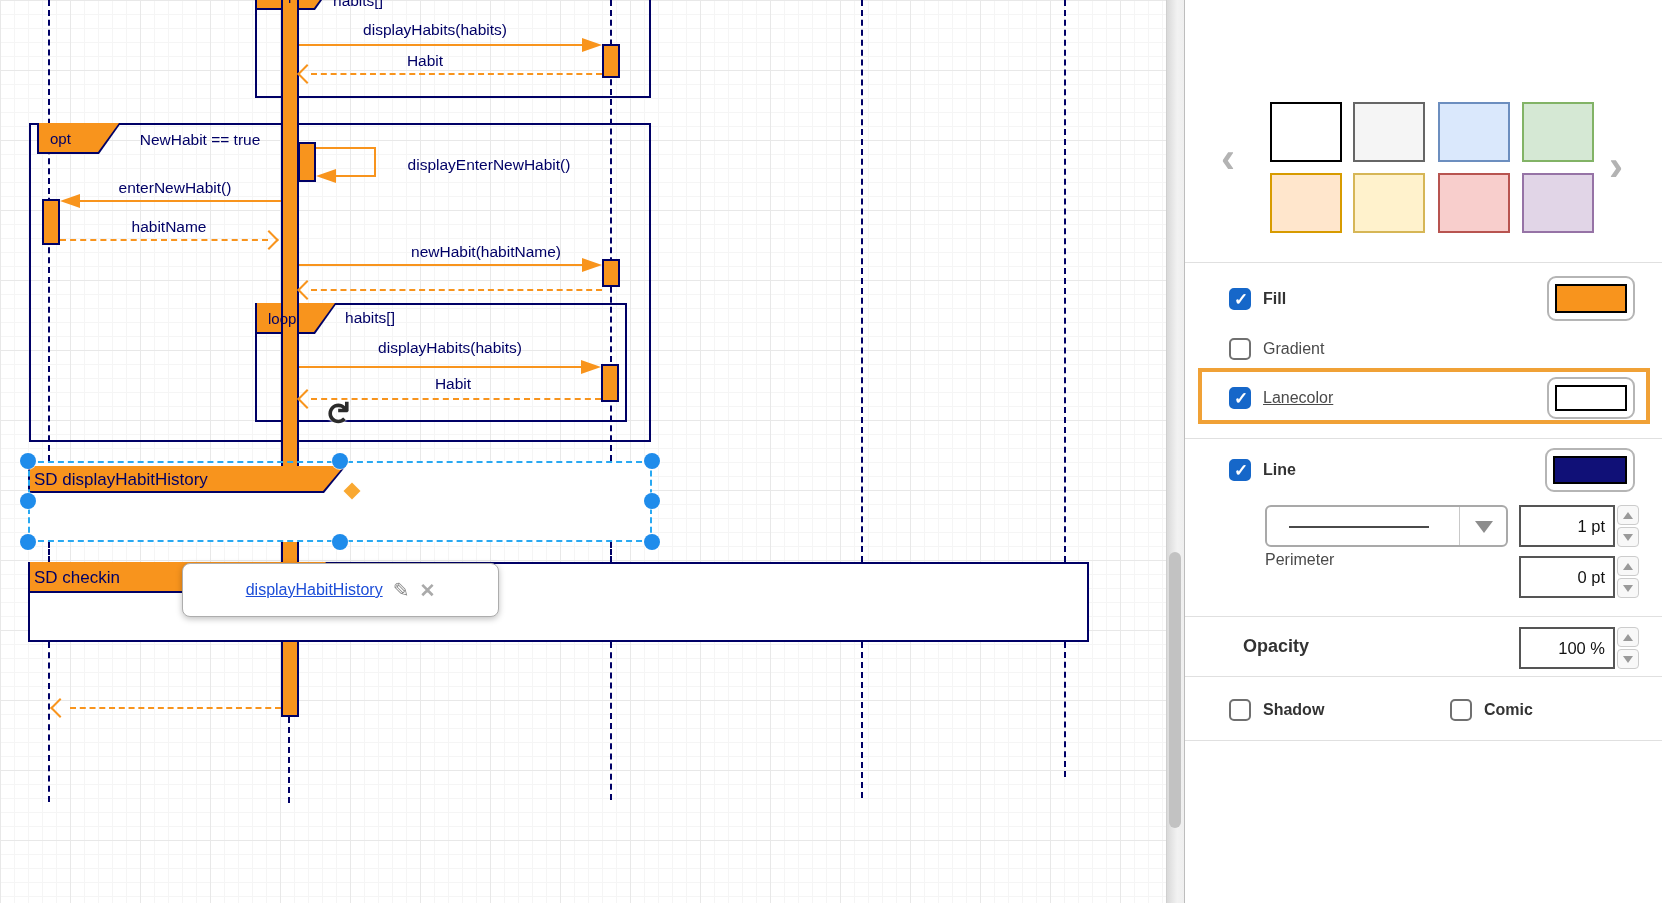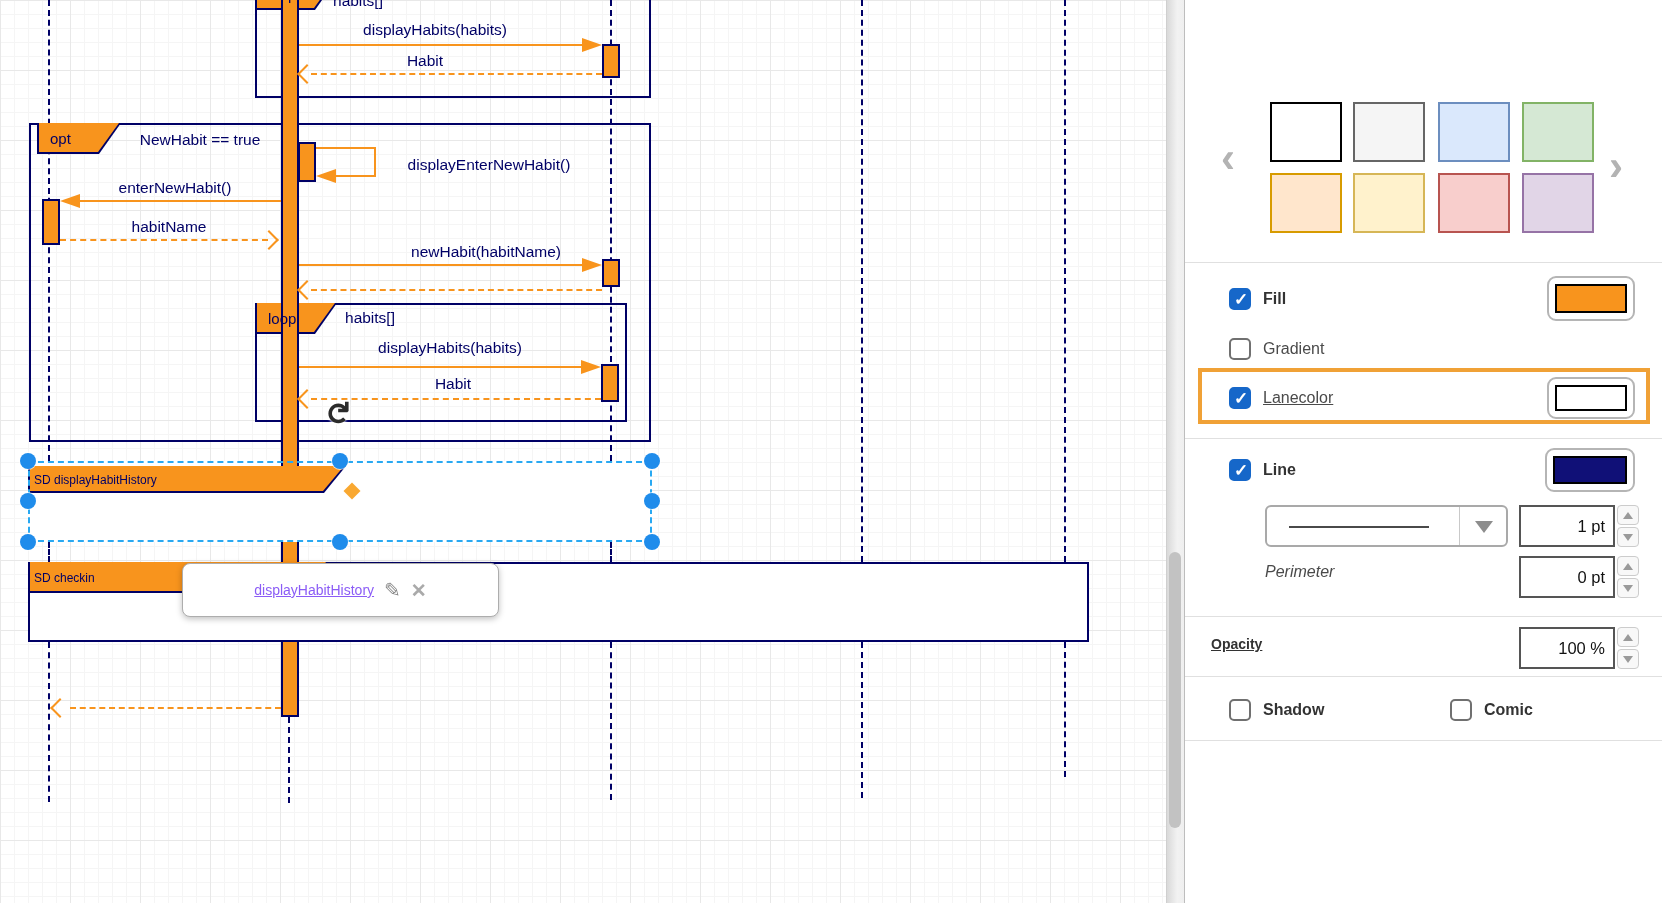--- a/index.html
+++ b/index.html
@@ -41,29 +41,29 @@
   .vseg { position:absolute; width:0; border-left:2px solid #f8941d; }
 
   .sel-bg { position:absolute; left:28px; top:461px; width:624px; height:81px; background:#fff; }
   .sel-outline { position:absolute; left:28px; top:461px; width:624px; height:81px;
     border:2px dashed #29a9f2; }
   .handle { position:absolute; width:16px; height:16px; border-radius:50%; background:#1f8ceb;
     box-shadow:0 0 0 1px rgba(255,255,255,.7); }
   .diamond { position:absolute; width:12px; height:12px; background:#f9a831; transform:rotate(45deg); }
 
   .sd-pent { position:absolute; }
-  .sd-pent .hd-label { font-size:12px; left:6px; }
+  .sd-pent .hd-label { font-size:17px; left:6px; }
 
   .checkin-frame { position:absolute; left:28px; top:562px; width:1061px; height:80px;
     border:2px solid #000066; background:#fff; }
 
   .tooltip { position:absolute; left:182px; top:563px; width:317px; height:54px; background:#fff;
     border:1px solid #adadad; border-radius:8px; box-shadow:0 2px 6px rgba(0,0,0,.25);
     display:flex; align-items:center; justify-content:center; gap:10px; z-index:6; }
-  .tooltip a { color:#8b5cf6; font-size:14px; text-decoration:underline; }
+  .tooltip a { color:#1d4ed8; font-size:16px; text-decoration:underline; }
   .tip-pencil { color:#8a8a8a; font-size:20px; transform:rotate(0deg); }
   .tip-x { color:#aaaaaa; font-size:19px; font-weight:bold; }
 
   .rotate-cursor { position:absolute; left:320px; top:400px; width:36px; height:36px;
     font-size:31px; font-weight:bold; color:#2b2b2b; text-shadow:0 0 3px #fff,0 0 3px #fff;
     transform:rotate(90deg); z-index:7; }
 
   
   .vscroll-track { position:absolute; left:1166px; top:0; width:18px; height:903px;
     background:linear-gradient(to right,#d9d9d9,#f2f2f2 60%,#efefef); border-left:1px solid #cfcfcf; }
@@ -292,30 +292,30 @@
     <div class="dd-line"></div>
     <div class="dd-sep"></div>
     <div class="dd-arrow"></div>
   </div>
   <input class="num-input" readonly="" style="left: 334px; top: 505px; width: 96px; height: 42px;" value="1 pt">
   <div class="stepper" style="left:432px;top:505px;height:42px;">
     <div class="step-btn step-up"></div>
     <div class="step-btn step-down"></div>
   </div>
 
-  <div class="row-label" style="left:80px;top:563px;font-style:italic;">Perimeter</div>
+  <div class="row-label" style="left:80px;top:551px;">Perimeter</div>
   <input class="num-input" readonly="" style="left: 334px; top: 556px; width: 96px; height: 42px;" value="0 pt">
   <div class="stepper" style="left:432px;top:556px;height:42px;">
     <div class="step-btn step-up"></div>
     <div class="step-btn step-down"></div>
   </div>
 
   <div class="divider" style="top:616px;"></div>
 
-  <div class="row-label bold" style="left:26px;top:636px;font-size:14px;text-decoration:underline;">Opacity</div>
+  <div class="row-label bold" style="left:58px;top:636px;font-size:18px;">Opacity</div>
   <input class="num-input" readonly="" style="left: 334px; top: 627px; width: 96px; height: 42px;" value="100 %">
   <div class="stepper" style="left:432px;top:627px;height:42px;">
     <div class="step-btn step-up"></div>
     <div class="step-btn step-down"></div>
   </div>
 
   <div class="divider" style="top:676px;"></div>
 
   <div class="cb" style="left:44px;top:699px;"></div>
   <div class="row-label bold" style="left:78px;top:701px;">Shadow</div>

